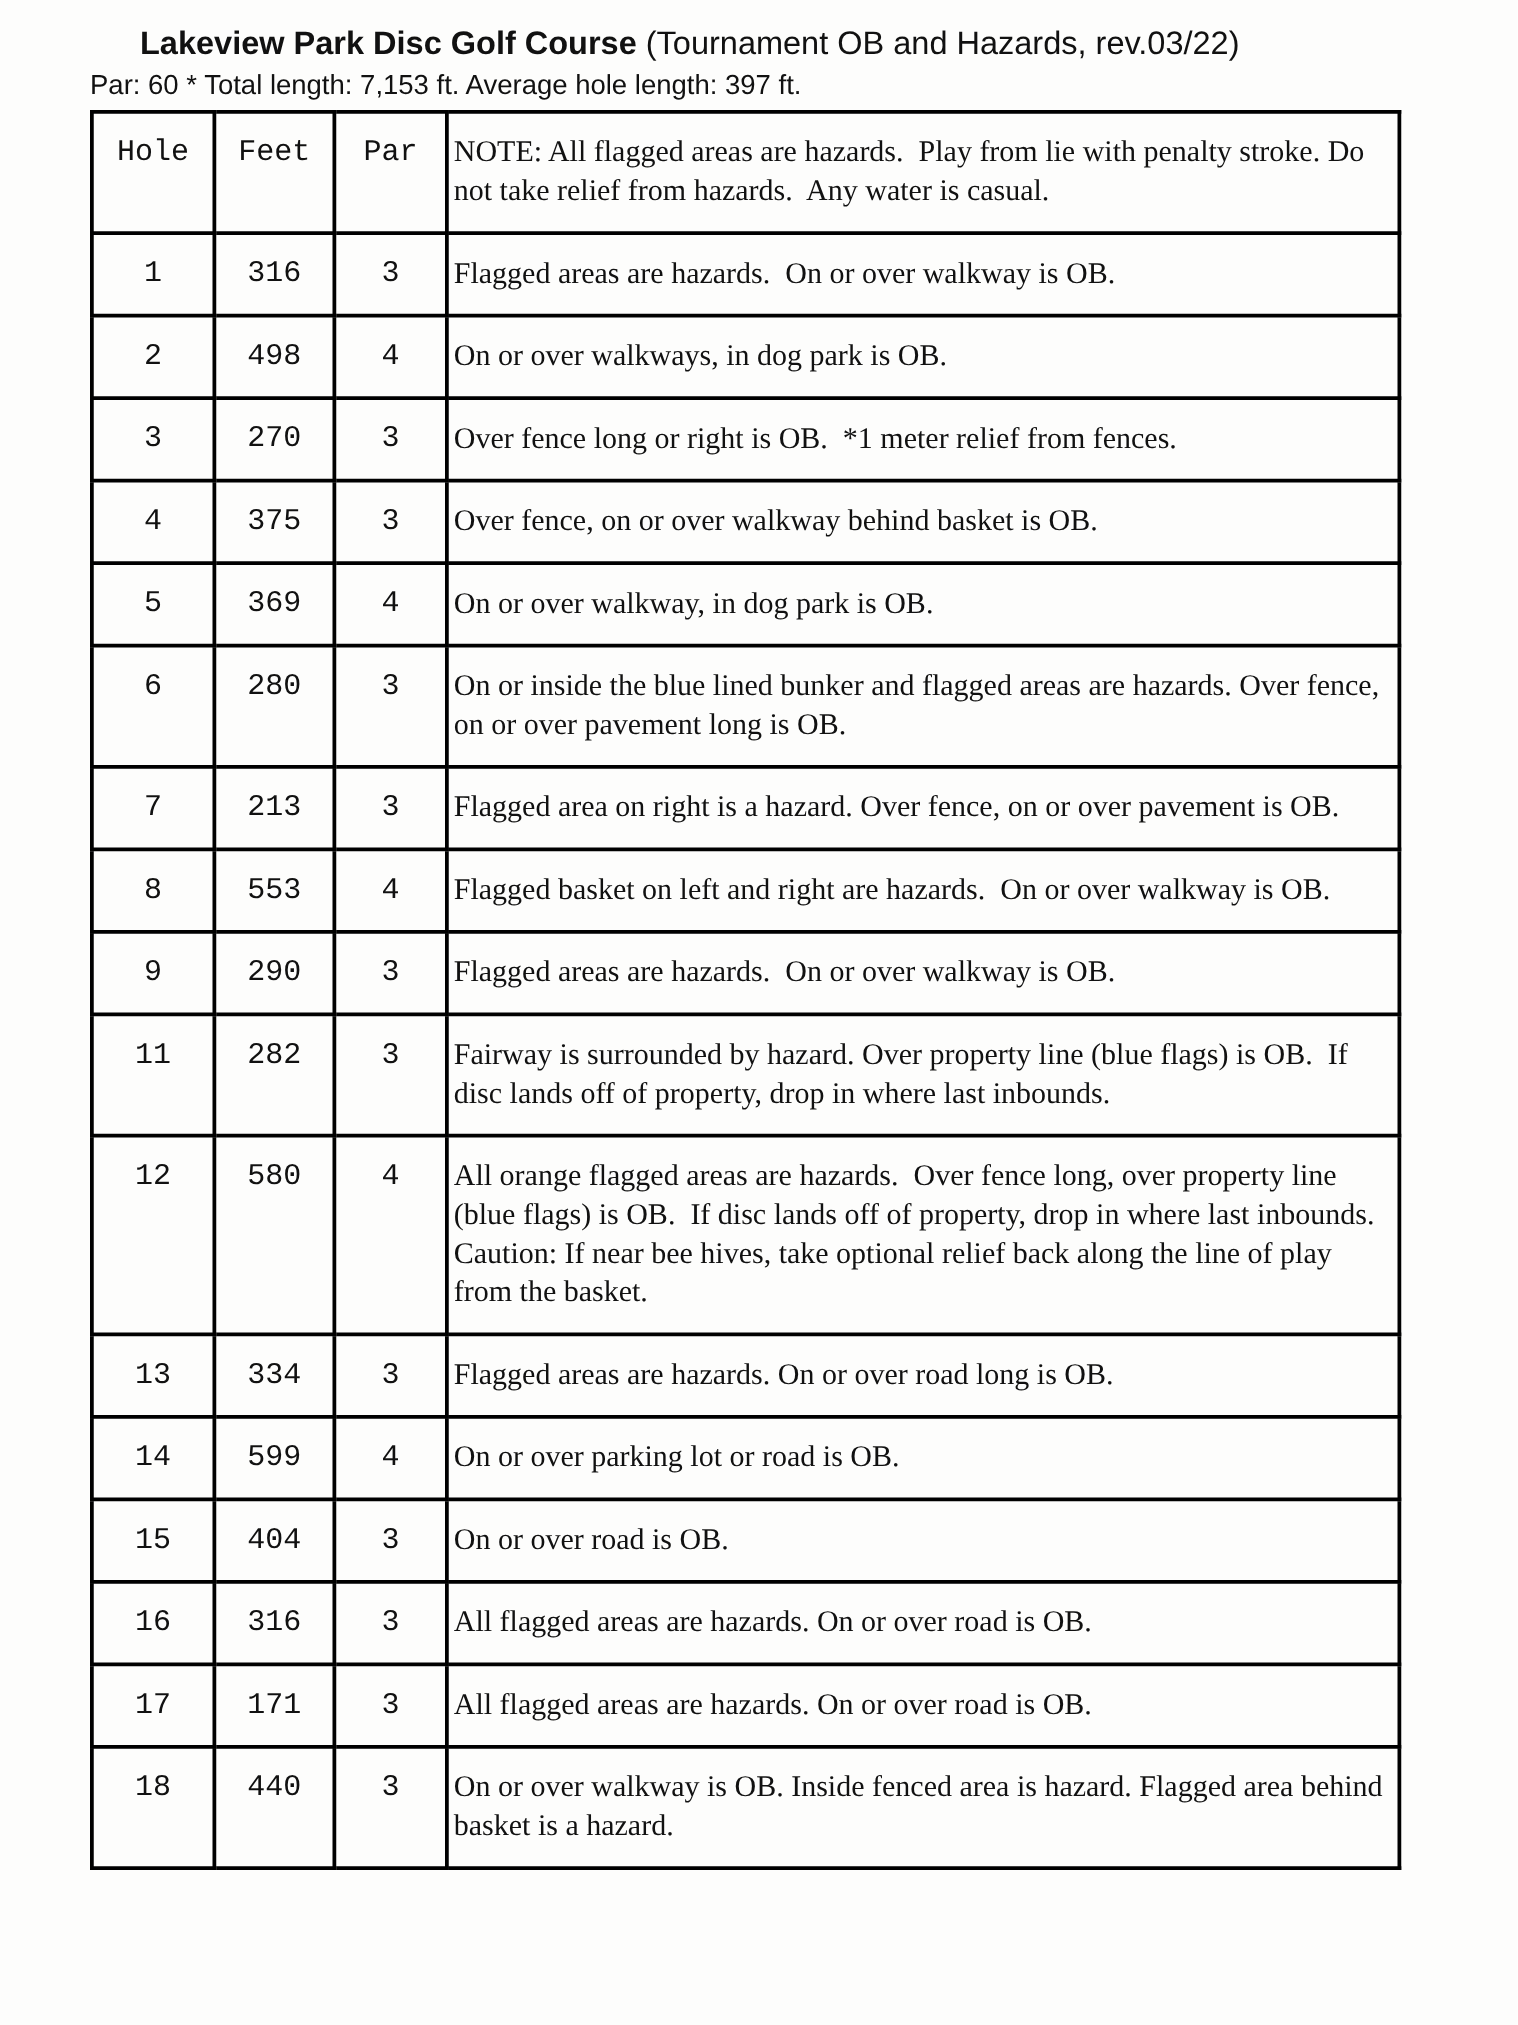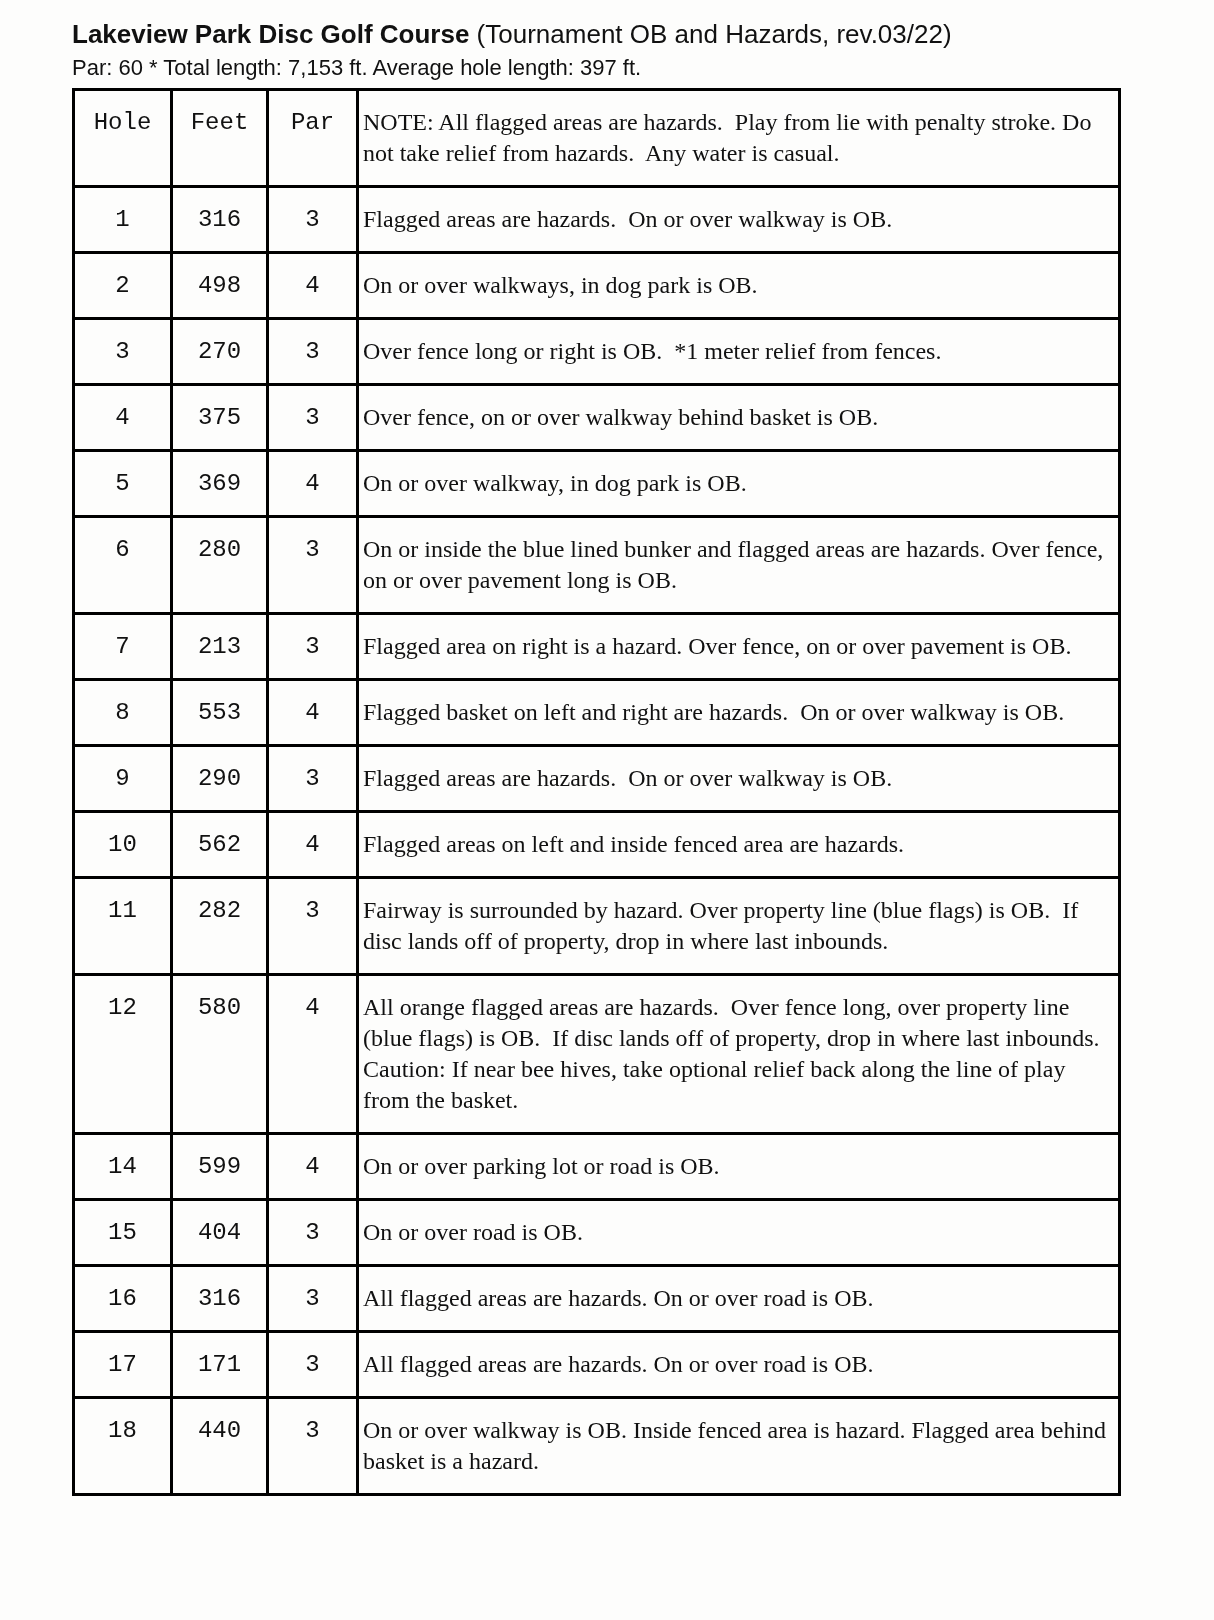--- a/index.html
+++ b/index.html
@@ -9,20 +9,21 @@
     min-height: 1620px;
     background: #fdfdfc;
     color: #111111;
     font-family: "Liberation Sans", sans-serif;
     padding: 17px 28px 10px 72px;
   }
   .doc-title {
     font-size: 26px;
     line-height: 34px;
     white-space: pre-wrap;
+    margin-left: 40px;
   }
   .doc-title .bold { font-weight: bold; }
   .doc-subtitle {
     font-size: 22px;
     line-height: 33px;
     white-space: pre-wrap;
   }
   table.scorecard {
     border-collapse: collapse;
     table-layout: fixed;
@@ -120,36 +121,36 @@
       <td class="num-cell">4</td>
       <td class="note-cell">Flagged basket on left and right are hazards.  On or over walkway is OB.</td>
     </tr>
     <tr>
       <td class="num-cell">9</td>
       <td class="num-cell">290</td>
       <td class="num-cell">3</td>
       <td class="note-cell">Flagged areas are hazards.  On or over walkway is OB.</td>
     </tr>
     <tr>
-      <td class="num-cell">10</td>
-      <td class="num-cell">562</td>
-      <td class="num-cell">4</td>
-      <td class="note-cell">Flagged areas on left and inside fenced area are hazards.</td>
-    </tr>
-    <tr>
       <td class="num-cell">11</td>
       <td class="num-cell">282</td>
       <td class="num-cell">3</td>
       <td class="note-cell">Fairway is surrounded by hazard. Over property line (blue flags) is OB.  If disc lands off of property, drop in where last inbounds.</td>
     </tr>
     <tr>
       <td class="num-cell">12</td>
       <td class="num-cell">580</td>
       <td class="num-cell">4</td>
       <td class="note-cell">All orange flagged areas are hazards.  Over fence long, over property line (blue flags) is OB.  If disc lands off of property, drop in where last inbounds.  Caution: If near bee hives, take optional relief back along the line of play from the basket.</td>
+    </tr>
+    <tr>
+      <td class="num-cell">13</td>
+      <td class="num-cell">334</td>
+      <td class="num-cell">3</td>
+      <td class="note-cell">Flagged areas are hazards. On or over road long is OB.</td>
     </tr>
     <tr>
       <td class="num-cell">14</td>
       <td class="num-cell">599</td>
       <td class="num-cell">4</td>
       <td class="note-cell">On or over parking lot or road is OB.</td>
     </tr>
     <tr>
       <td class="num-cell">15</td>
       <td class="num-cell">404</td>

